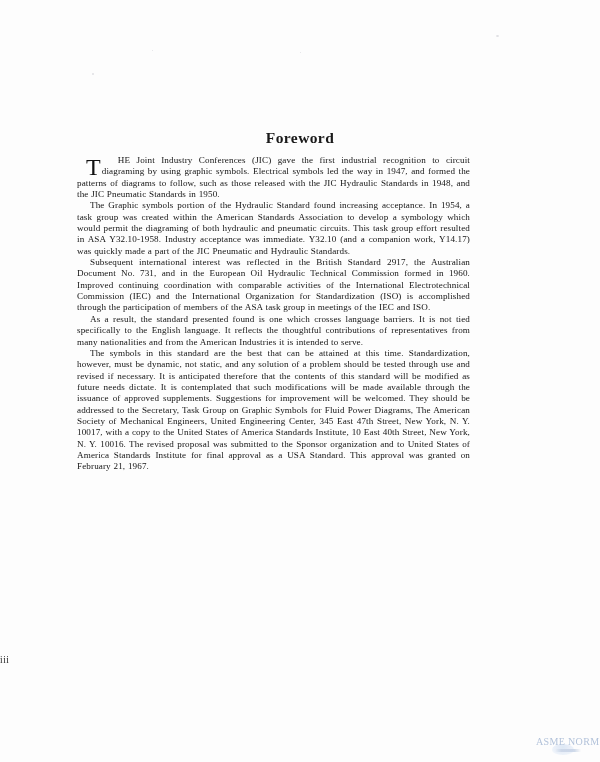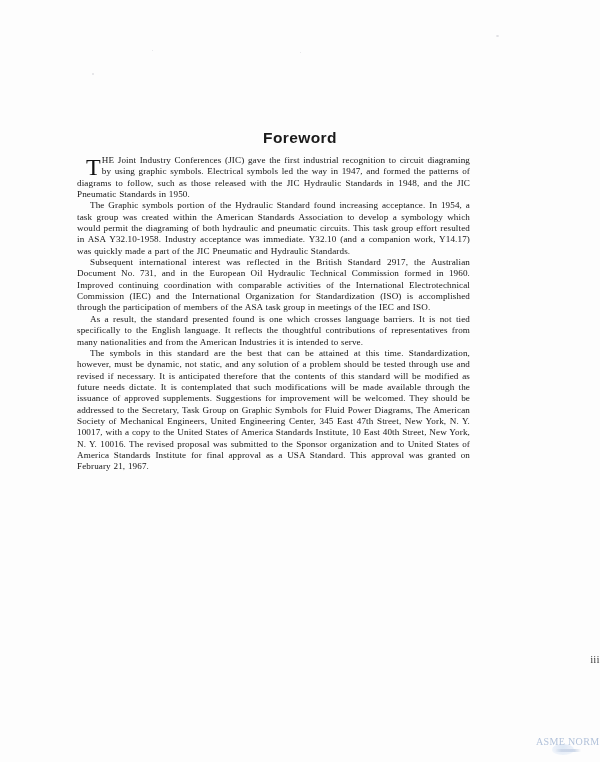--- a/index.html
+++ b/index.html
@@ -28,21 +28,21 @@
     opacity: .55;
     border-radius: 50%;
   }
 
   .page-title {
     position: absolute;
     top: 119px;
     left: 0;
     width: 600px;
     text-align: center;
-    font-family: Liberation Sans, sans-serif;
+    font-family: Liberation Serif, serif;
     font-weight: bold;
     font-size: 15.5px;
     letter-spacing: .4px;
     color: #1a1a1a;
   }
 
   .textblock {
     position: absolute;
     top: 155px;
     left: 77px;
@@ -72,28 +72,29 @@
     float: left;
     font-size: 24px;
     line-height: 20px;
     padding: 1px 1px 0 9px;
     margin-top: 1px;
     font-family: "Liberation Serif", "DejaVu Serif", serif;
     color: #111;
   }
   .smallcaps {
     font-variant: small-caps;
+    margin-left: 16px;
   }
 
   .folio {
     position: absolute;
     top: 655px;
     left: 0;
     width: 600px;
-    text-align: right;
+    text-align: left;
     font-size: 9.3px;
     color: #1b1b1b;
     letter-spacing: .6px;
   }
 
   
   .watermark {
     position: absolute;
     left: 536px;
     top: 736px;

